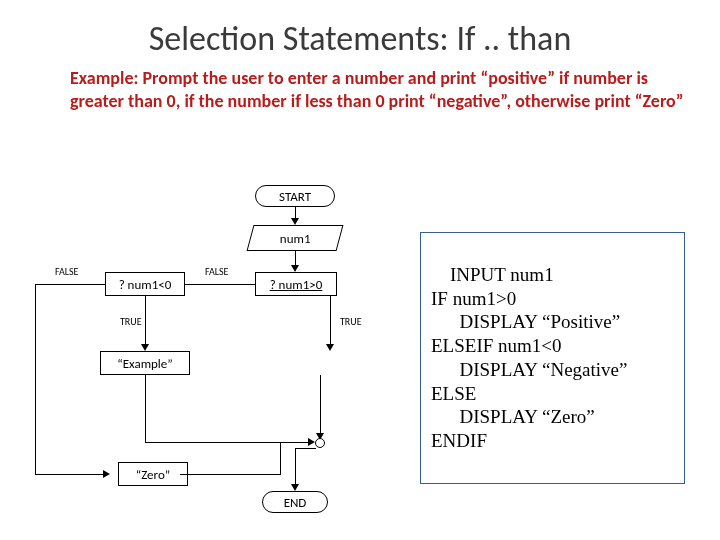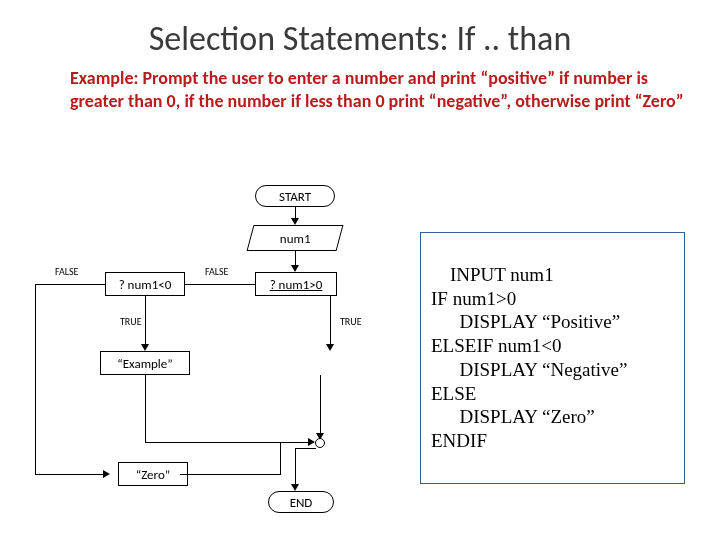--- a/index.html
+++ b/index.html
@@ -139,21 +139,21 @@
   </div>
 
   <div class="line hline" style="left:180px; top:294px; width:100px;"></div>
   <div class="line vline" style="left:280px; top:262px; height:33px;"></div>
 
   <div class="connector-circle" style="left:315px; top:258px;"></div>
 
   <div class="line vline" style="left:295px; top:268px; height:38px;"></div>
   <div class="line hline" style="left:295px; top:268px; width:21px;"></div>
   <div class="arrow-down" style="left:291px; top:304px;"></div>
-  <div class="shape terminator" style="left:268px; top:311px; width:66px; height:22px;justify-content:center;">
+  <div class="shape terminator" style="left:262px; top:311px; width:66px; height:22px;justify-content:center;">
     <span>END</span>
   </div>
 
   <div class="pseudo" style="left:420px; top:40px; width:265px;">
     <span>INPUT num1
 IF num1&gt;0
       DISPLAY “Positive”
 ELSEIF num1&lt;0
       DISPLAY “Negative”
 ELSE

